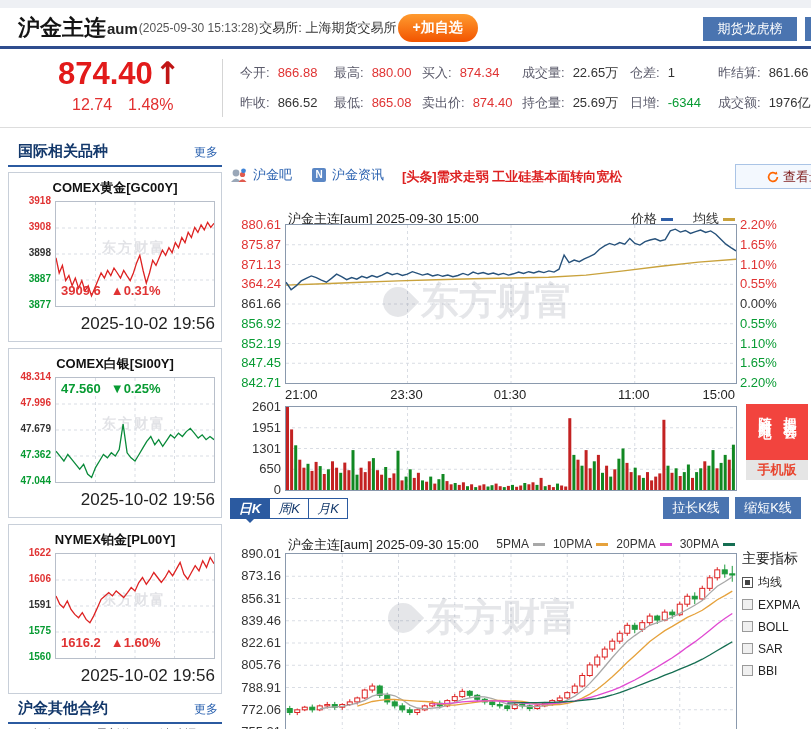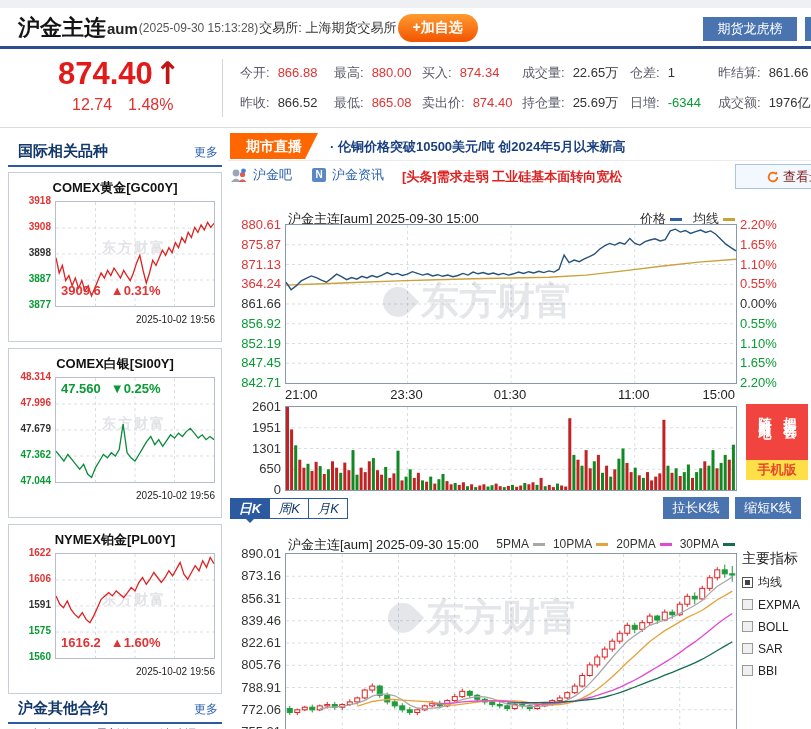--- a/index.html
+++ b/index.html
@@ -37,21 +37,21 @@
   .side-h{position:absolute;left:0;width:214px;height:28px;border-bottom:2px solid #2b5aa0;}
   .side-h .t{font-size:15px;font-weight:bold;color:#13386b;margin-left:10px;line-height:27px;}
   .side-h .more{position:absolute;right:4px;top:7px;font-size:12px;color:#2b62b0;cursor:pointer;}
   .side-h1{top:7px;} .side-h2{top:564px;}
   .mini{position:absolute;left:0;width:212px;height:168px;border:1px solid #c8cfd9;background:#fff;}
   .mini .mt{position:absolute;top:6px;width:100%;text-align:center;font-size:13px;color:#111;font-weight:600;}
   .mini svg.plot{position:absolute;left:46px;top:28px;border:1px solid #b8bfca;}
   .mini .yl{position:absolute;left:0;width:42px;text-align:right;font-size:10px;font-weight:bold;}
   .mini .ov{position:absolute;left:52px;font-size:13px;font-weight:bold;white-space:nowrap;}
   .mini .ov .chg{margin-left:10px;}
-  .mini .ts{position:absolute;right:6px;top:141px;font-size:10px;color:#222;}
+  .mini .ts{position:absolute;right:6px;top:141px;font-size:17px;color:#222;}
   .mini .wm{position:absolute;left:46px;top:66px;width:158px;text-align:center;font-size:14px;
             font-weight:bold;color:rgba(90,95,115,.18);letter-spacing:2px;}
   .ph{position:absolute;left:0;top:596px;width:214px;font-size:12px;color:#445;}
   .ph span{position:absolute;top:0;}
 
   
   .main{position:absolute;left:228px;top:130px;width:583px;height:599px;}
   .newsrow{position:absolute;left:0;top:3px;width:583px;height:27px;border-bottom:1px solid #ececec;}
   .badge{position:absolute;left:2px;top:0;width:88px;height:26px;background:#ff6600;color:#fff;font-size:14px;
          font-weight:bold;line-height:26px;text-align:center;
@@ -60,38 +60,38 @@
   .row2{position:absolute;left:2px;top:34px;height:26px;width:581px;}
   .r2group{position:absolute;left:0;top:2px;display:flex;align-items:center;gap:6px;}
   .r2link{font-size:13px;color:#2b62b0;cursor:pointer;}
   .r2red{position:absolute;left:172px;top:4px;font-size:13px;font-weight:bold;color:#dd2222;cursor:pointer;}
   .nbox{display:inline-block;width:14px;height:14px;background:#5b87c5;color:#fff;font-size:10px;font-weight:bold;
         text-align:center;line-height:14px;border-radius:2px;}
   .btn-refresh{position:absolute;left:505px;top:0;width:74px;height:23px;border:1px solid #aac4e6;background:#f3f8fe;
         color:#7f1d1d;font-size:13px;display:flex;align-items:center;justify-content:center;gap:4px;cursor:pointer;padding-left:28px;}
 
   .ichart-title{position:absolute;left:60px;top:80px;font-size:13px;color:#222;}
-  .legend{display:flex;align-items:center;gap:11px;font-size:13px;color:#333;}
+  .legend{display:flex;align-items:center;gap:20px;font-size:13px;color:#333;}
   .ilegend{position:absolute;right:76px;top:80px;}
   .legend .dash{display:inline-block;width:12px;height:3px;margin-left:4px;vertical-align:middle;}
   .iplot,.vplot,.kplot{position:absolute;left:57px;width:450px;border:1px solid #8a99ad;background:#fff;}
   .iplot{top:94px;height:158px;} .vplot{top:276px;height:83px;} .kplot{top:423px;height:178px;}
   .tickcol div{position:absolute;font-size:13px;white-space:nowrap;}
   .tL div{left:0;width:53px;text-align:right;}
   .tR div{left:512px;width:60px;text-align:left;}
   .xlab div{position:absolute;top:257px;font-size:13px;color:#222;}
   .wm-big{position:absolute;display:flex;align-items:center;gap:8px;font-size:38px;font-weight:bold;
           color:rgba(95,100,118,.16);pointer-events:none;}
   .wm-big .lg{width:30px;height:30px;background:rgba(95,100,118,.16);border-radius:50% 0 50% 50%;
           transform:rotate(45deg);}
 
   .ad{position:absolute;left:518px;top:274px;width:62px;height:76px;cursor:pointer;}
   .ad .red{height:56px;background:#f2443e;display:flex;justify-content:center;gap:7px;padding-top:3px;box-sizing:border-box;}
   .ad .colv{writing-mode:vertical-rl;color:#fff;font-weight:bold;font-size:13px;letter-spacing:3px;}
-  .ad .foot{height:20px;background:#fde047;color:#e8442e;font-size:13px;font-weight:bold;text-align:center;line-height:20px;}
+  .ad .foot{height:20px;background:#e5e5e5;color:#e8442e;font-size:13px;font-weight:bold;text-align:center;line-height:20px;}
 
   .tabs{position:absolute;left:2px;top:368px;display:flex;font-style:italic;}
   .tab{width:38px;height:19px;line-height:19px;text-align:center;font-size:13px;border:1px solid #2b5aa0;
        color:#13386b;background:#fff;margin-right:-1px;cursor:pointer;position:relative;}
   .tab.active{background:#2b5aa0;color:#fff;font-weight:bold;}
   .tab.active:after{content:"";position:absolute;left:14px;top:19px;border:5px solid transparent;border-top-color:#2b5aa0;}
   .kbtns{position:absolute;left:435px;top:367px;display:flex;gap:6px;}
   .kbtn{width:66px;height:22px;background:#4a74b0;color:#fff;font-size:13px;text-align:center;line-height:22px;cursor:pointer;}
 
   .ktitle{position:absolute;left:60px;top:406px;font-size:13px;color:#222;}
@@ -212,24 +212,20 @@
       <span class="more">更多</span>
     </div>
     <div class="ph" id="partialHeaders">
         <span style="left: 22px;">名称</span>
         <span style="left: 88px;">最新价</span>
         <span style="left: 152px;">涨跌幅</span>
       </div>
   </div>
 
   <div class="main">
-    <div class="newsrow">
-      <div class="badge">期市直播</div>
-      <div class="headline">· 伦铜价格突破10500美元/吨 创2024年5月以来新高</div>
-    </div>
     <div class="row2">
       <div class="r2group">
         <svg width="17" height="15">
           <circle cx="6" cy="5" r="3.4" fill="#9aa7b8"></circle>
             <path d="M1 14 q5 -7 10 0 z" fill="#9aa7b8"></path>
           <circle cx="12.5" cy="6.5" r="2.6" fill="#e05a4e"></circle>
             <path d="M8.5 14 q4 -5.4 8 0 z" fill="#e05a4e"></path>
           <circle cx="13.5" cy="2.8" r="2.4" fill="#3f83d6"></circle>
         </svg>
         <span class="r2link">沪金吧</span>

